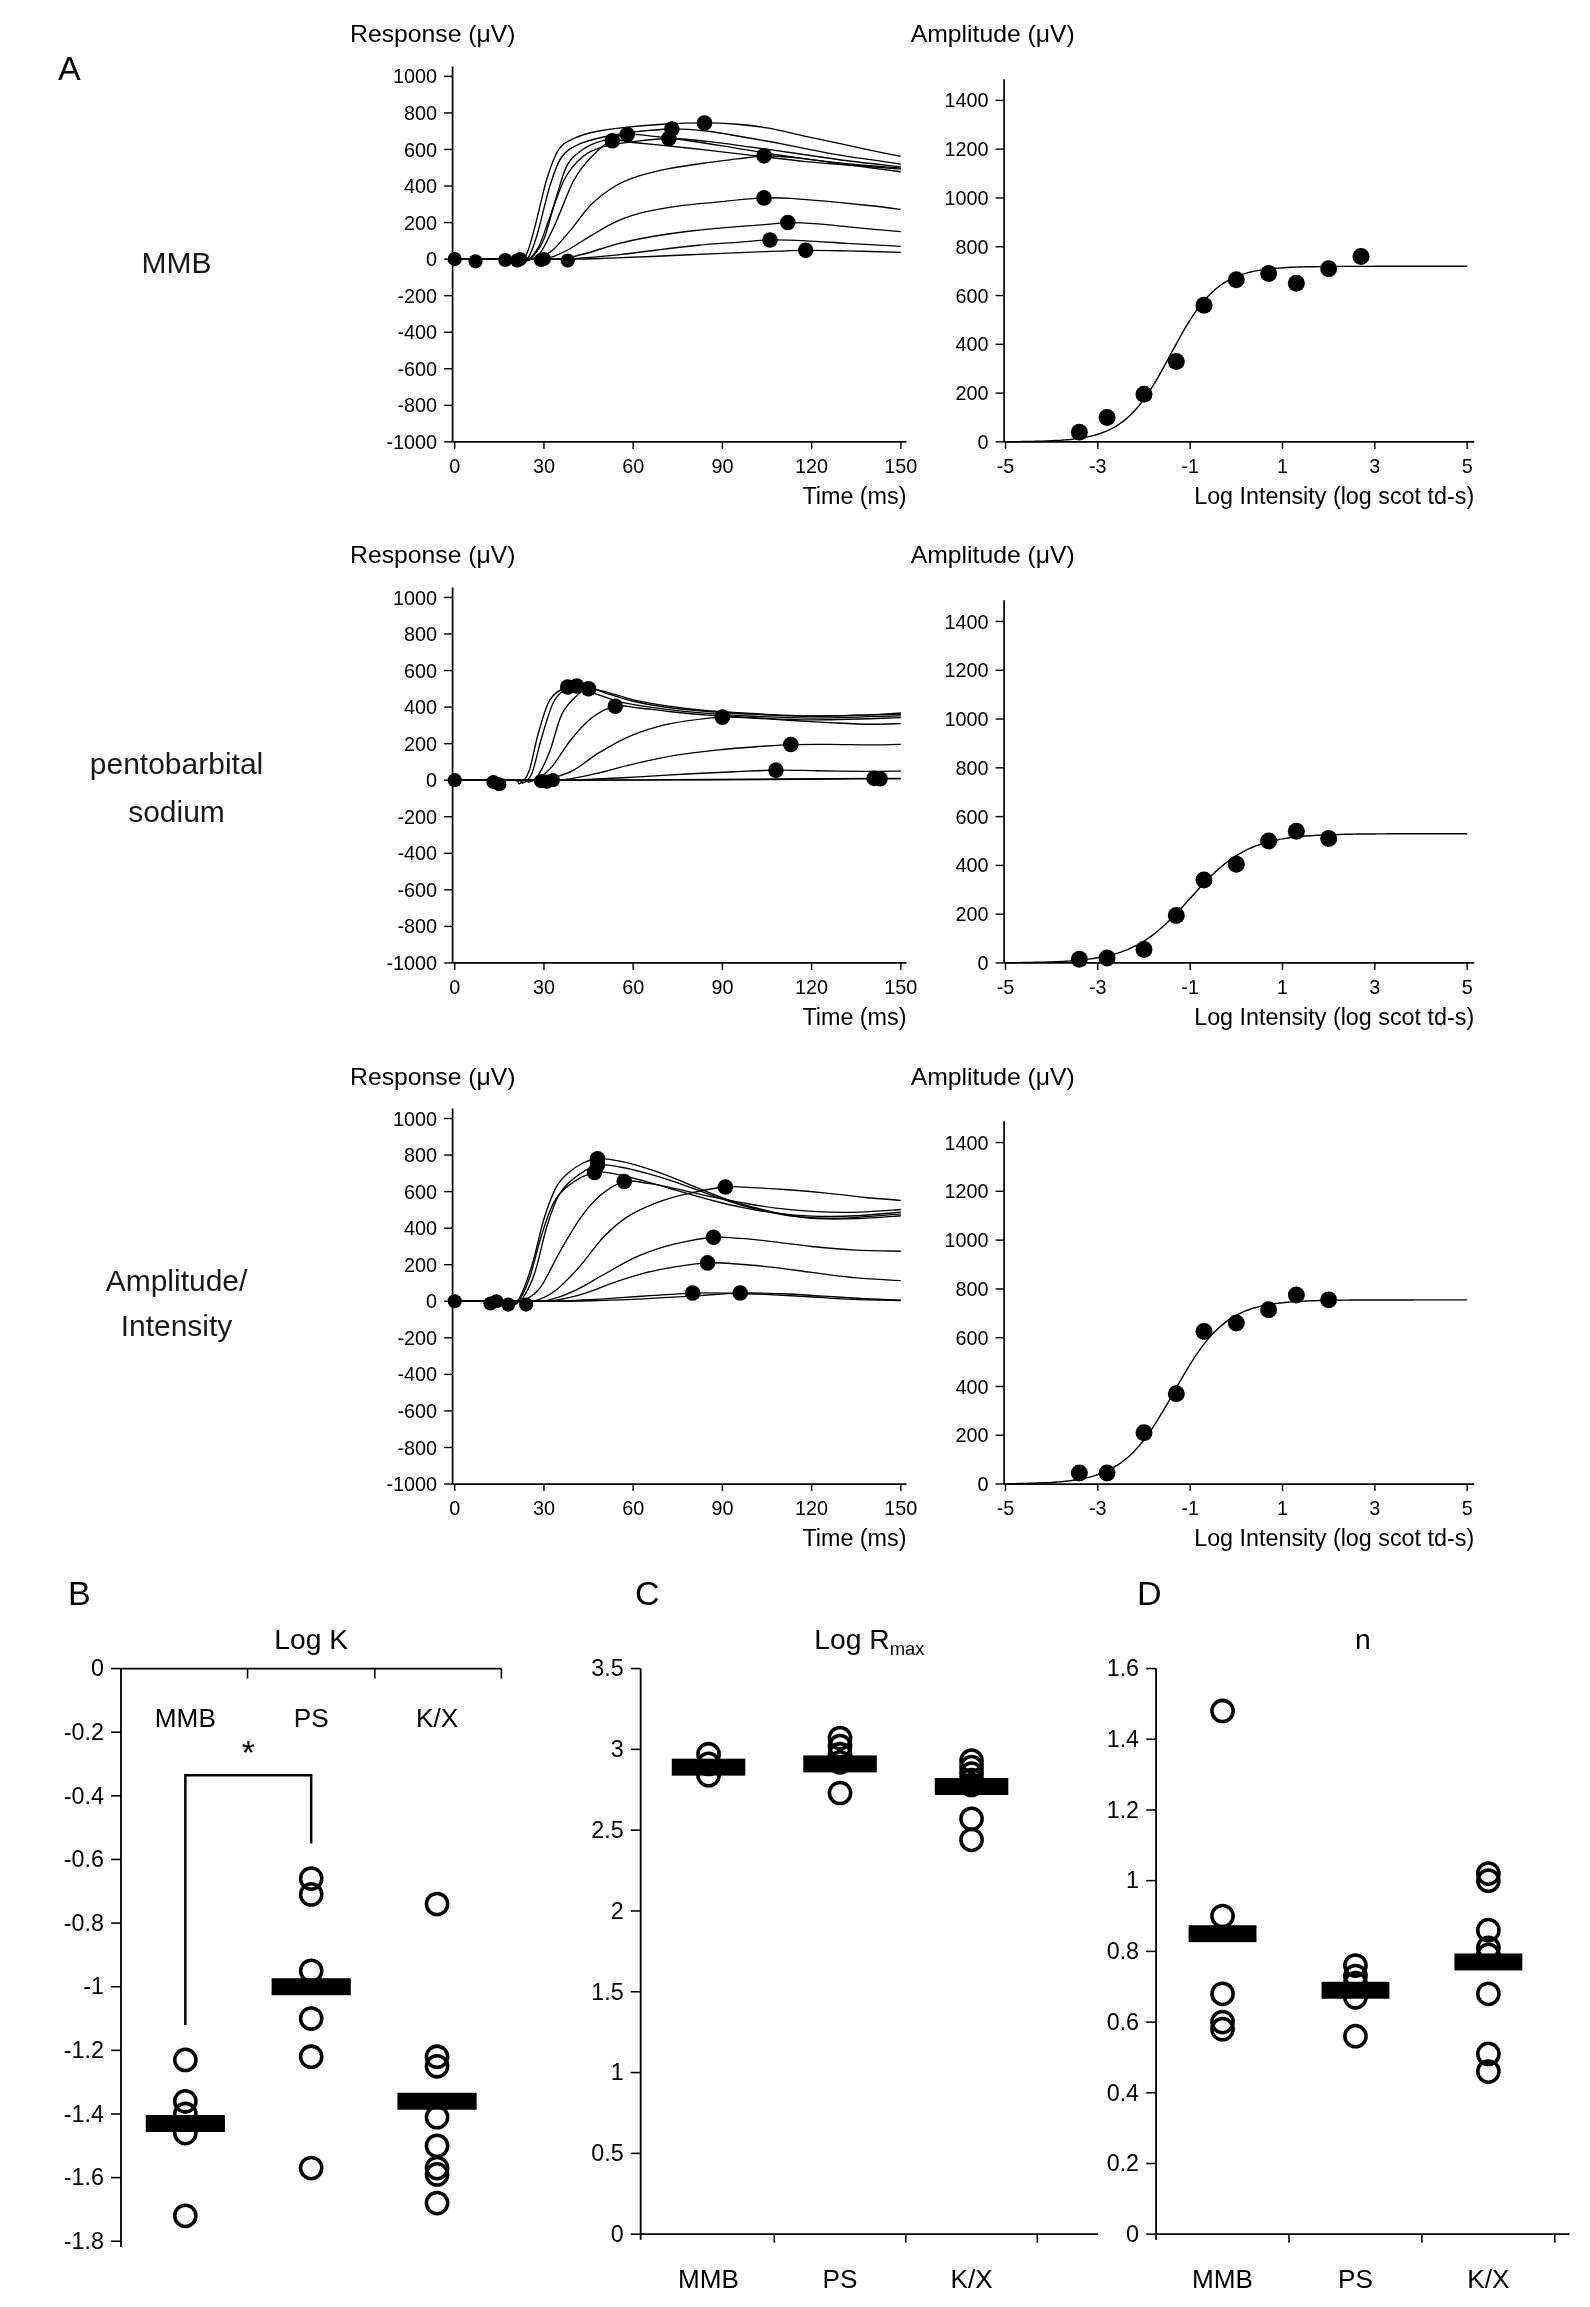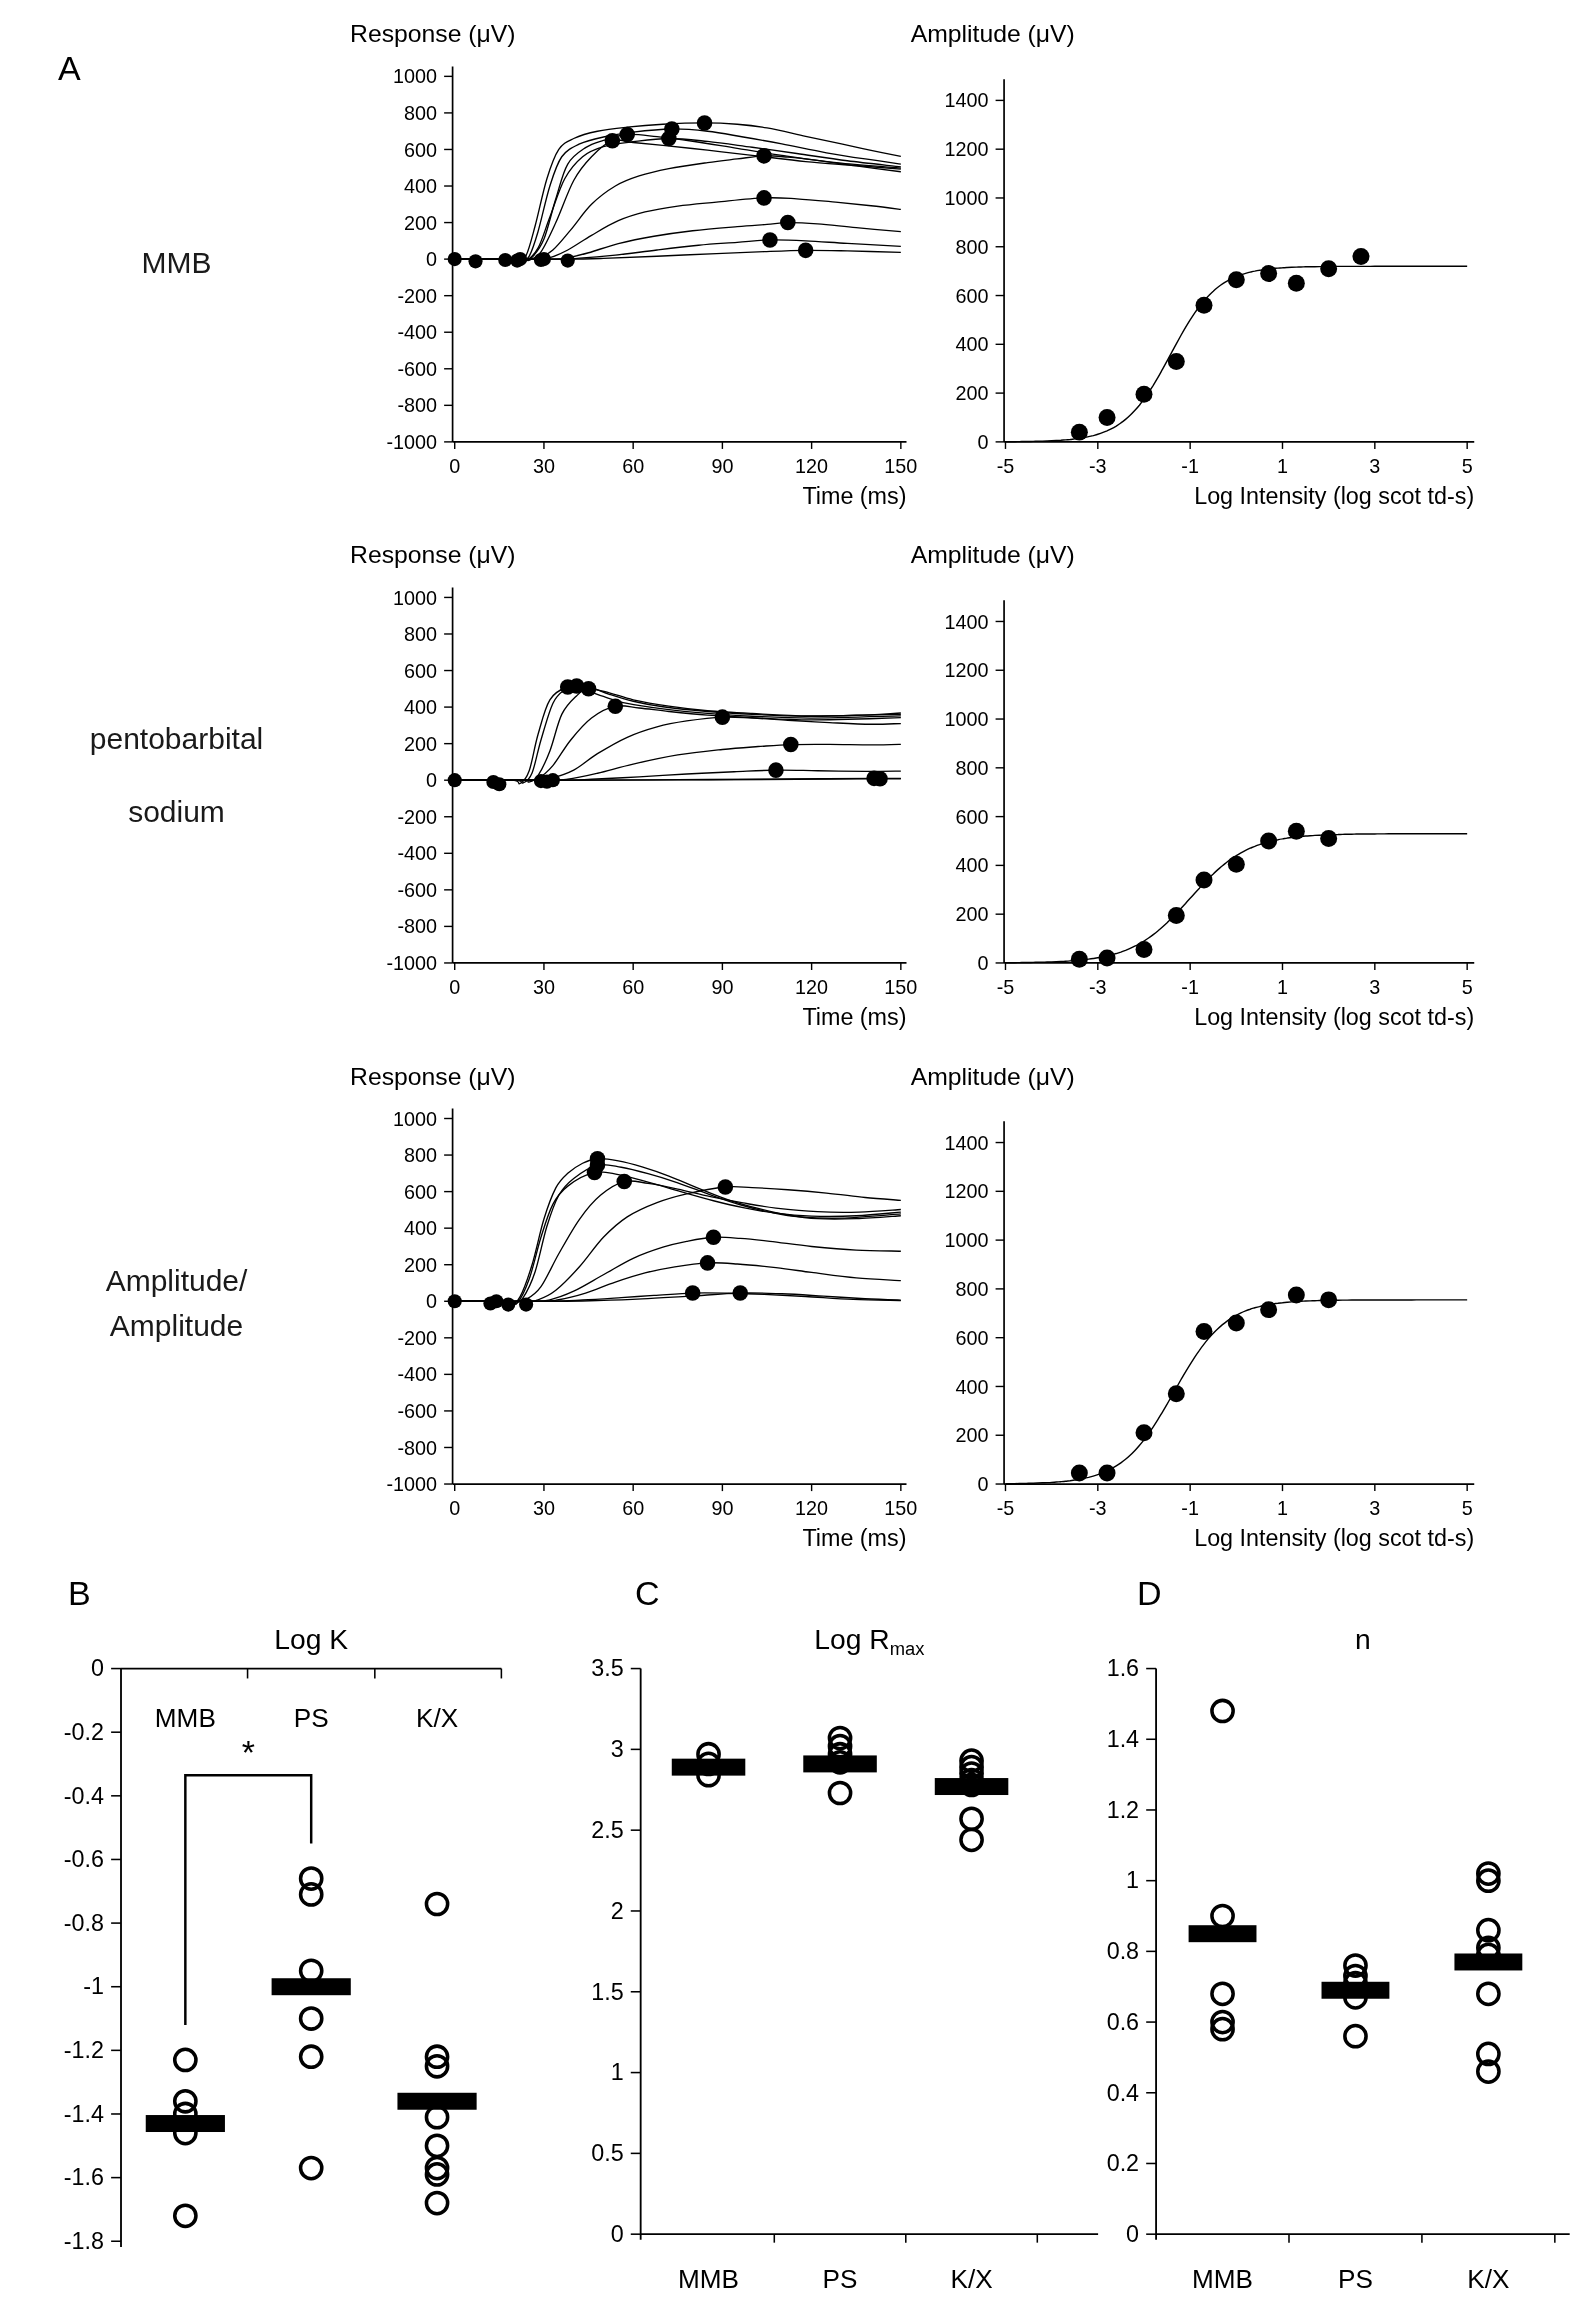--- a/index.html
+++ b/index.html
@@ -30,24 +30,24 @@
 <body>
 
 <div class="canvas">
 
   <div class="panel-letter" style="left:58px;top:49px">A</div>
   <div class="panel-letter" style="left:68px;top:1574px">B</div>
   <div class="panel-letter" style="left:635px;top:1574px">C</div>
   <div class="panel-letter" style="left:1137px;top:1574px">D</div>
 
   <div class="row-label" style="top:246px">MMB</div>
-  <div class="row-label" style="top:722px">pentobarbital</div>
+  <div class="row-label" style="top:747px">pentobarbital</div>
   <div class="row-label" style="top:795px">sodium</div>
   <div class="row-label" style="top:1264px">Amplitude/</div>
-  <div class="row-label" style="top:1309px">Amplitude</div>
+  <div class="row-label" style="top:1309px">Intensity</div>
 
   <svg id="charts" width="1591" height="2307" viewBox="0 0 2250 3263">
       <g>
         <text x="495" y="60" font-size="35" text-anchor="start" font-family="&quot;Liberation Sans&quot;, sans-serif">Response (μV)</text>
         <line x1="640" y1="94" x2="640" y2="625" stroke="#000" stroke-width="2.4"></line>
         <line x1="640" y1="625" x2="1282" y2="625" stroke="#000" stroke-width="2.4"></line>
         <line x1="628" y1="108" x2="640" y2="108" stroke="#000" stroke-width="2"></line>
         <text x="618" y="118" font-size="28" text-anchor="end" font-family="&quot;Liberation Sans&quot;, sans-serif">1000</text>
         <line x1="628" y1="159.7" x2="640" y2="159.7" stroke="#000" stroke-width="2"></line>
         <text x="618" y="169.7" font-size="28" text-anchor="end" font-family="&quot;Liberation Sans&quot;, sans-serif">800</text>

